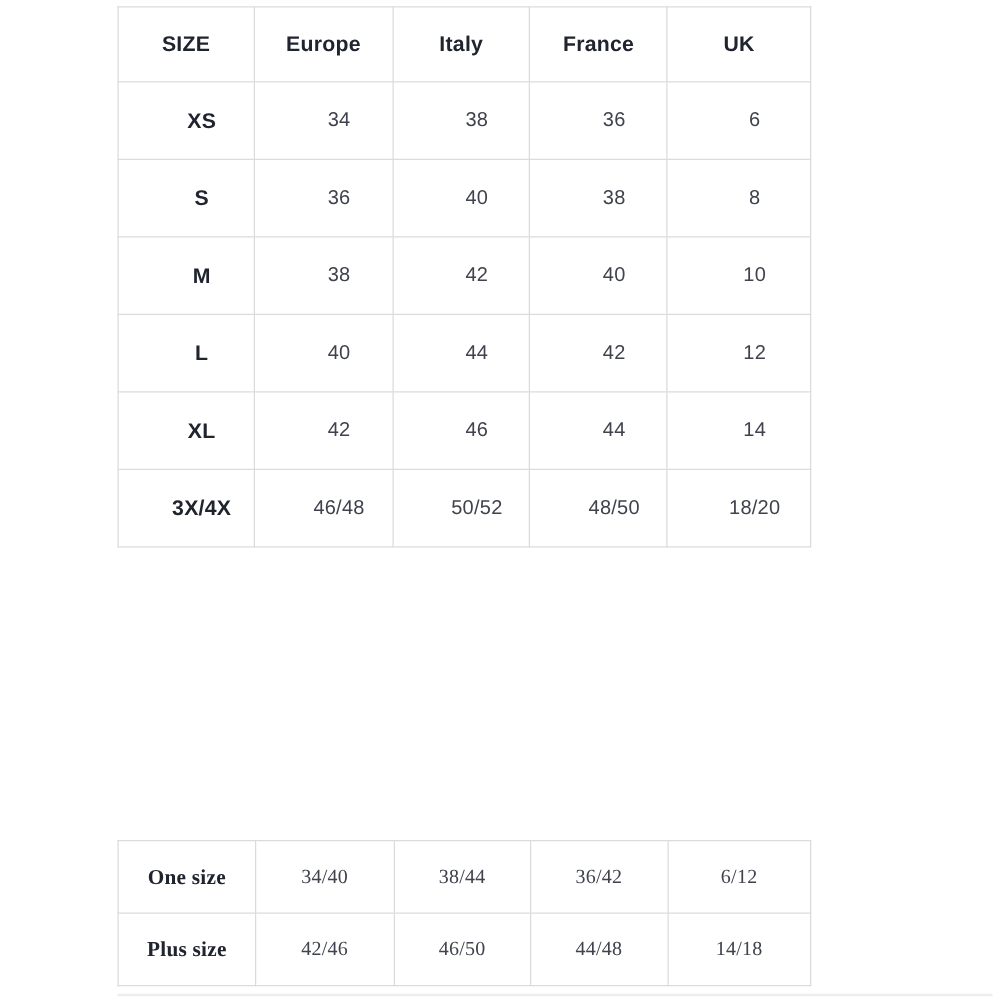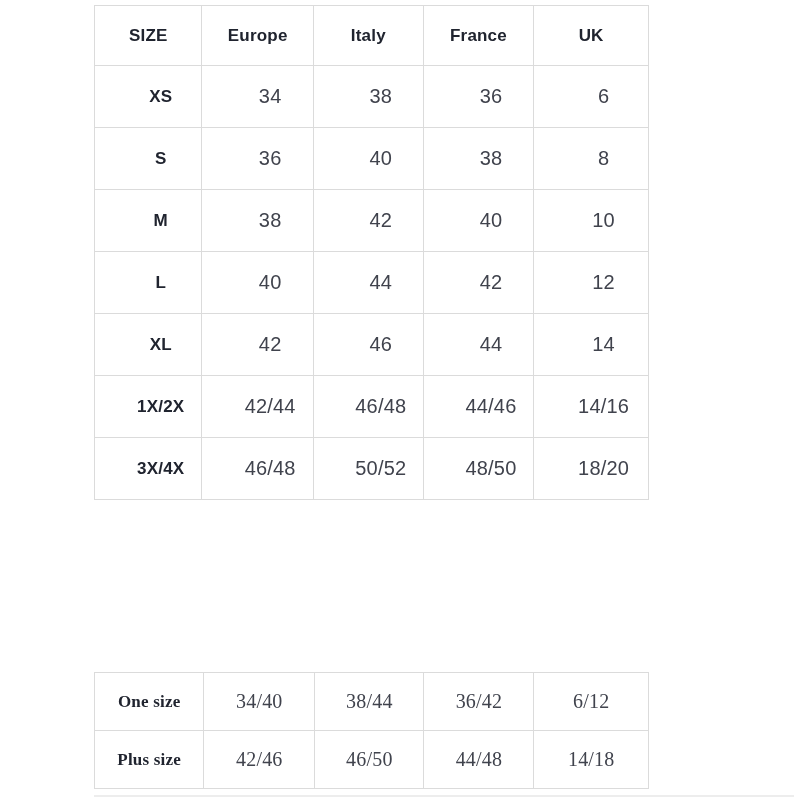--- a/index.html
+++ b/index.html
@@ -39,21 +39,21 @@
 
   .hdr, .rowlabel {
     font-weight: bold;
     color: #20242f;
     font-size: 17px;
     letter-spacing: 0.2px;
   }
   .val {
     font-weight: normal;
     color: #40434d;
-    font-size: 20px;
+    font-size: 16px;
     letter-spacing: 0.2px;
   }
 
   .bottom-line {
     position: absolute;
     left: 94px;
     top: 795px;
     width: 700px;
     height: 2px;
     background: #ededed;
@@ -111,27 +111,20 @@
         <td class="val">12</td>
       </tr>
       <tr>
         <td class="rowlabel">XL</td>
         <td class="val">42</td>
         <td class="val">46</td>
         <td class="val">44</td>
         <td class="val">14</td>
       </tr>
       <tr>
-        <td class="rowlabel">1X/2X</td>
-        <td class="val">42/44</td>
-        <td class="val">46/48</td>
-        <td class="val">44/46</td>
-        <td class="val">14/16</td>
-      </tr>
-      <tr>
         <td class="rowlabel">3X/4X</td>
         <td class="val">46/48</td>
         <td class="val">50/52</td>
         <td class="val">48/50</td>
         <td class="val">18/20</td>
       </tr>
     </tbody>
   </table>
 
   <table class="sizes extra">

